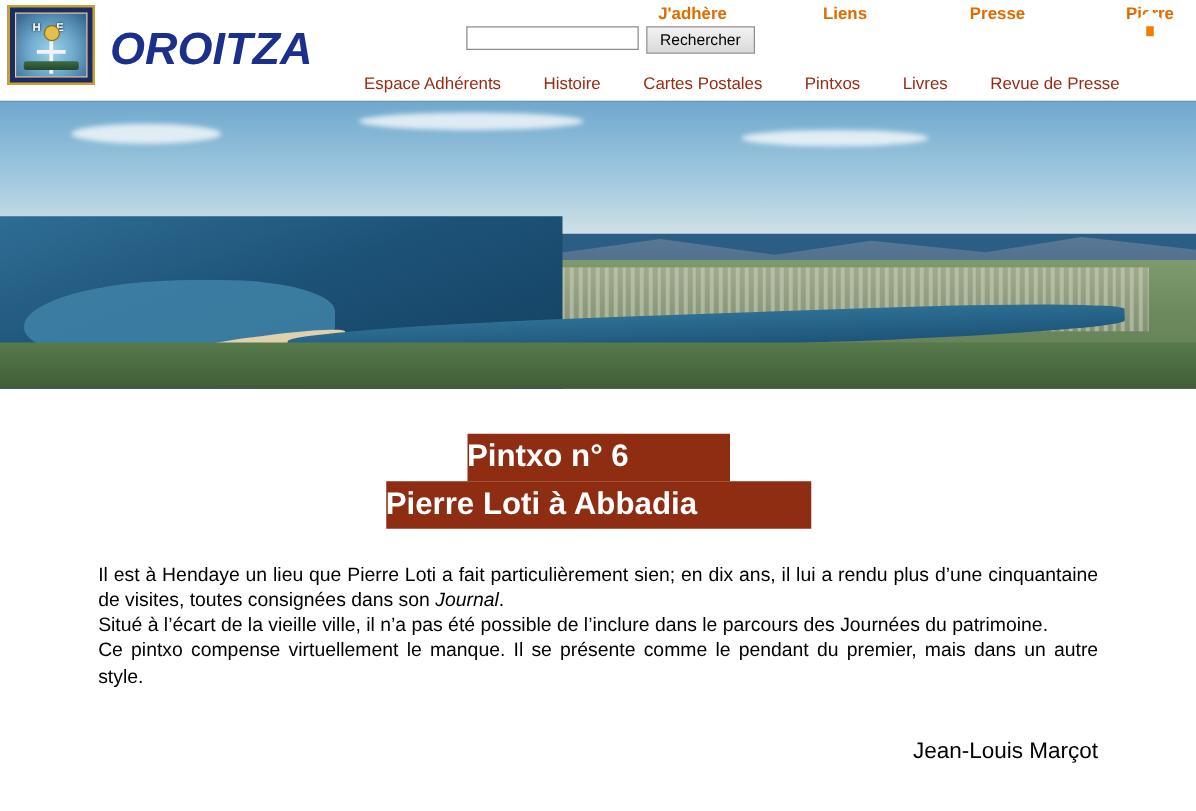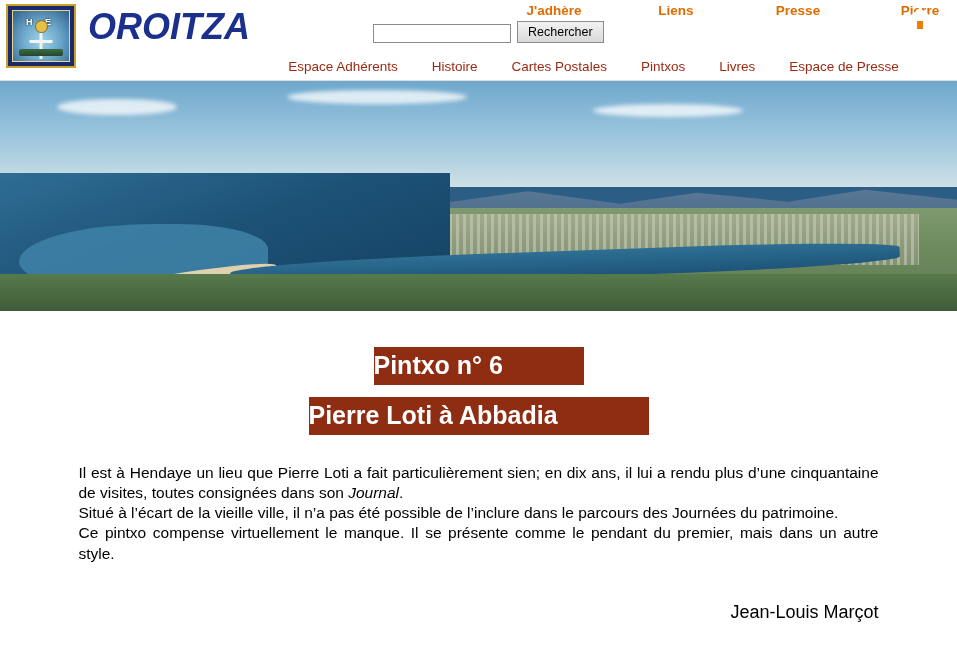--- a/index.html
+++ b/index.html
@@ -89,35 +89,35 @@
     right: 10%;
     bottom: 5px;
     height: 7px;
     background: linear-gradient(#3d6b45, #24472c);
     border-radius: 2px;
   }
 
   .site-title {
     position: absolute;
     left: 88px;
-    top: 6px;
+    top: 18px;
     font-size: 36px;
     font-weight: bold;
     font-style: italic;
     color: #1b2f8c;
     letter-spacing: 0px;
     font-family: "Liberation Sans", sans-serif;
   }
 
   .search-area {
     position: absolute;
     left: 373px;
     top: 21px;
     display: flex;
-    align-items: flex-end;
+    align-items: flex-start;
   }
   .search-input {
     width: 138px;
     height: 19px;
     border: 1px solid #8c8c8c;
     background: #ffffff;
     font-size: 12px;
     padding: 0 3px;
     box-sizing: border-box;
     font-family: "Liberation Sans", sans-serif;
@@ -328,21 +328,21 @@
     font-weight: bold;
     padding: 4px 0 5px;
     font-family: "Liberation Sans", sans-serif;
   }
   .title-line.one {
     width: 210px;
     margin: 0 auto;
   }
   .title-line.two {
     width: 340px;
-    margin: 12px auto;
+    margin: 0 auto;
   }
 
   
   .article {
     margin: 28px auto 0;
     width: 800px;
     font-size: 15.5px;
     color: #000000;
     line-height: 1.30;
     text-align: justify;
@@ -435,21 +435,21 @@
     </a>
 
   </div>
 
   <nav class="nav">
     <a href="#">Espace Adhérents</a>
     <a href="#">Histoire</a>
     <a href="#">Cartes Postales</a>
     <a href="#">Pintxos</a>
     <a href="#">Livres</a>
-    <a href="#">Espace de Presse</a>
+    <a href="#">Revue de Presse</a>
   </nav>
 </div>
 
 <div class="banner">
   <div class="sky"></div>
   <div class="cloud" style="left:6%; top:8%; width:120px; height:16px;"></div>
   <div class="cloud" style="left:30%; top:4%; width:180px; height:14px;"></div>
   <div class="cloud" style="left:62%; top:10%; width:150px; height:13px;"></div>
   <div class="hills"></div>
   <div class="land"></div>

